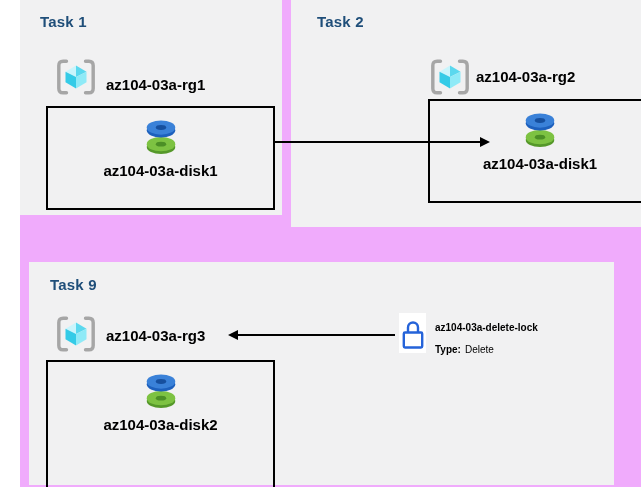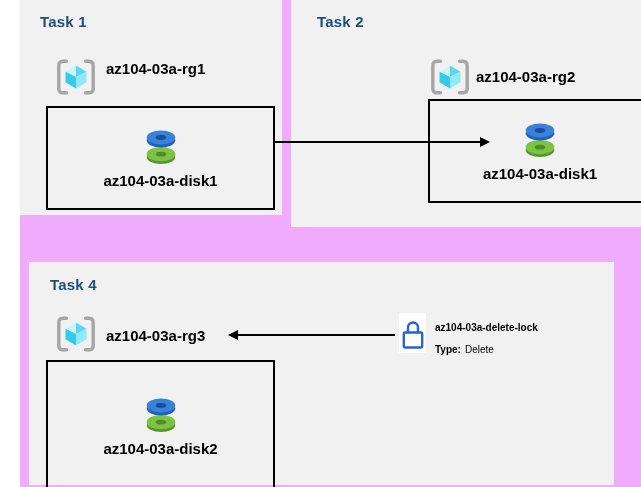--- a/index.html
+++ b/index.html
@@ -13,21 +13,21 @@
     white-space:nowrap;letter-spacing:.2px;
   }
   .rg-row-label,.res-label{
     font-size:15px;font-weight:bold;color:#000;white-space:nowrap;
   }
   .rg-row-label{position:absolute;}
   .rg-icon{position:absolute;width:42px;height:40px;}
   .res-box{
     position:absolute;border:2px solid #000;box-sizing:border-box;
     display:flex;flex-direction:column;align-items:center;
-    justify-content:center;gap:5px;
+    justify-content:flex-start;padding-top:9px;gap:5px;
   }
   .disk-icon{width:38px;height:40px;flex:0 0 auto;}
   .arrow-line{position:absolute;height:2px;background:#000;}
   .arrow-head-right{
     position:absolute;width:0;height:0;
     border-top:5px solid transparent;border-bottom:5px solid transparent;
     border-left:10px solid #000;
   }
   .arrow-head-left{
     position:absolute;width:0;height:0;
@@ -70,21 +70,21 @@
   </defs>
 </svg>
 
 <div class="stage">
 
   <div class="panel" style="left:0;top:9;width:262px;height:215px"></div>
   <div class="task-title" style="left:20px;top:13px">Task 1</div>
   <svg class="rg-icon" style="left:35px;top:57px" viewBox="0 0 44 40">
       <use href="#rg-cube"></use>
     </svg>
-  <div class="rg-row-label" style="left:86px;top:60px">az104-03a-rg1</div>
+  <div class="rg-row-label" style="left:86px;top:76px">az104-03a-rg1</div>
   <div class="res-box" style="left:26px;top:106px;width:229px;height:104px">
     <svg class="disk-icon" viewBox="0 0 40 42">
         <use href="#disk-stack"></use>
       </svg>
     <div class="res-label">az104-03a-disk1</div>
   </div>
 
   <div class="panel" style="left:271px;top:0;width:370px;height:227px"></div>
   <div class="task-title" style="left:297px;top:13px">Task 2</div>
   <svg class="rg-icon" style="left:409px;top:57px" viewBox="0 0 44 40">
@@ -95,21 +95,21 @@
     <svg class="disk-icon" viewBox="0 0 40 42">
         <use href="#disk-stack"></use>
       </svg>
     <div class="res-label">az104-03a-disk1</div>
   </div>
 
   <div class="arrow-line" style="left:255px;top:141px;width:206px"></div>
   <div class="arrow-head-right" style="left:460px;top:137px"></div>
 
   <div class="panel" style="left:9px;top:262px;width:585px;height:223px"></div>
-  <div class="task-title" style="left:30px;top:276px">Task 4</div>
+  <div class="task-title" style="left:30px;top:276px">Task 9</div>
   <svg class="rg-icon" style="left:35px;top:314px" viewBox="0 0 44 40">
       <use href="#rg-cube"></use>
     </svg>
   <div class="rg-row-label" style="left:86px;top:327px">az104-03a-rg3</div>
   <div class="res-box" style="left:26px;top:360px;width:229px;height:131px">
     <svg class="disk-icon" viewBox="0 0 40 42">
         <use href="#disk-stack"></use>
       </svg>
     <div class="res-label">az104-03a-disk2</div>
   </div>

